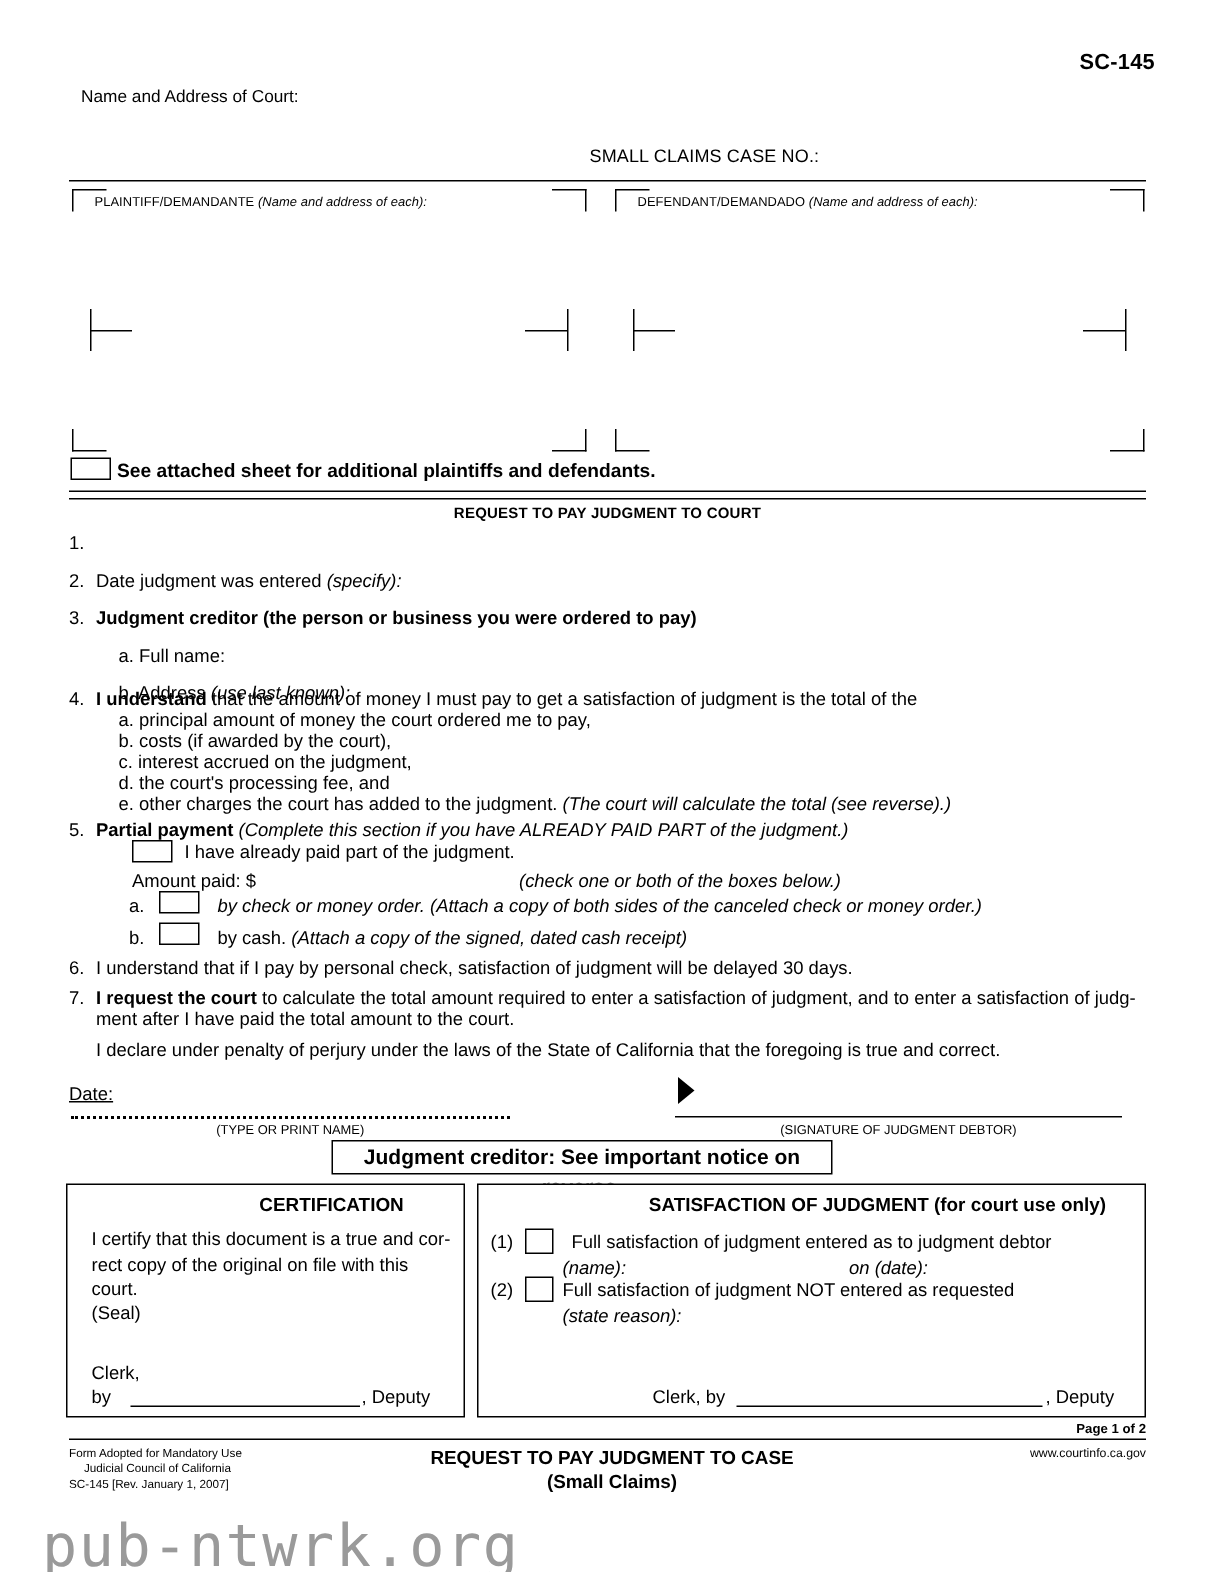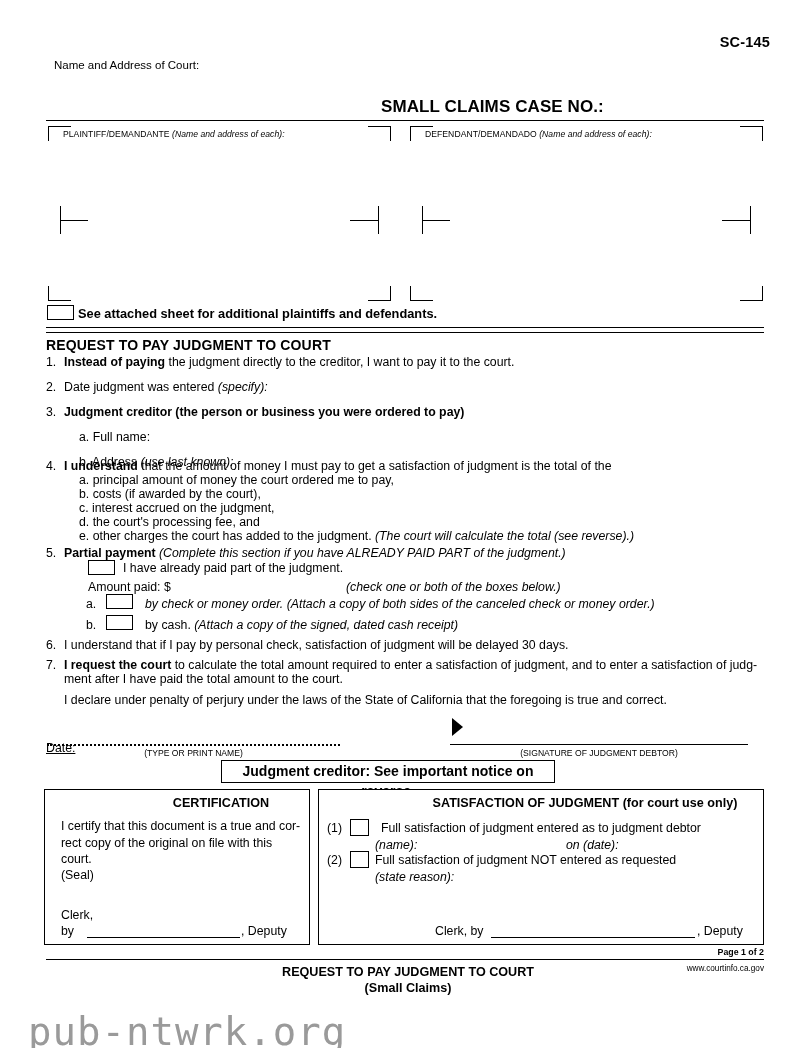--- a/index.html
+++ b/index.html
@@ -27,24 +27,23 @@
     text-align: right;
     font-size: 14.5px;
     font-weight: bold;
     letter-spacing: 0.2px;
   }
   .court-label {
     left: 54px; top: 59px;
     font-size: 11.5px;
   }
   .case-no {
-    left: 381px; top: 97px;
-    font-size: 17px;
+    left: 393px; top: 97px;
+    font-size: 12px;
     letter-spacing: 0.1px;
-    font-weight: bold;
   }
 
   
   .rule-top {
     left: 46px; top: 120px; width: 718px; height: 0;
     border-top: 1.6px solid #000;
   }
 
   
   .bracket {
@@ -79,22 +78,22 @@
     font-weight: bold;
   }
 
   
   .rule-dbl-a { left: 46px; top: 327px; width: 718px; height: 0; border-top: 1.8px solid #000; }
   .rule-dbl-b { left: 46px; top: 332px; width: 718px; height: 0; border-top: 1.1px solid #000; }
 
   
   .main-title {
     left: 46px; top: 337px; width: 718px;
-    text-align: left;
-    font-size: 14px;
+    text-align: center;
+    font-size: 10px;
     font-weight: bold;
     letter-spacing: 0.15px;
   }
 
   
   .item { font-size: 12.3px; line-height: 1.0; }
   .num { position: absolute; width: 18px; text-align: left; }
   .bodytxt { position: absolute; }
   b { font-weight: bold; }
   i  { font-style: italic; }
@@ -198,23 +197,20 @@
   </div>
 
   <div class="abs chk" style="left:47px; top:305px; width:27px; height:15px;"></div>
   <div class="abs attach-text">See attached sheet for additional plaintiffs and defendants.</div>
 
   <div class="abs rule-dbl-a"></div>
   <div class="abs rule-dbl-b"></div>
   <div class="abs main-title">REQUEST TO PAY JUDGMENT TO COURT</div>
 
   <div class="abs item num" style="left:46px; top:356px;">1.</div>
-  <div class="abs item bodytxt" style="left:64px; top:356px;">
-    <b>Instead of paying</b><span> the judgment directly to the creditor, I want to pay it to the court.</span>
-  </div>
 
   <div class="abs item num" style="left:46px; top:381px;">2.</div>
   <div class="abs item bodytxt" style="left:64px; top:381px;">
     <span>Date judgment was entered </span><i>(specify):</i>
   </div>
 
   <div class="abs item num" style="left:46px; top:406px;">3.</div>
   <div class="abs item bodytxt" style="left:64px; top:406px;">
     <b>Judgment creditor (the person or business you were ordered to pay)</b>
   </div>
@@ -258,21 +254,21 @@
 
   <div class="abs item num" style="left:46px; top:639px;">6.</div>
   <div class="abs item bodytxt" style="left:64px; top:639px;">I understand that if I pay by personal check, satisfaction of judgment will be delayed 30 days.</div>
 
   <div class="abs item num" style="left:46px; top:659px;">7.</div>
   <div class="abs item bodytxt" style="left:64px; top:659px;">
     <b>I request the court</b><span> to calculate the total amount required to enter a satisfaction of judgment, and to enter a satisfaction of judg-</span>
   </div>
   <div class="abs item bodytxt" style="left:64px; top:673px;">ment after I have paid the total amount to the court.</div>
   <div class="abs item bodytxt" style="left:64px; top:694px;">I declare under penalty of perjury under the laws of the State of California that the foregoing is true and correct.</div>
-  <div class="abs item bodytxt" style="left:46px; top:742px;text-decoration:underline;">Date:</div>
+  <div class="abs item bodytxt" style="left:46px; top:723px;text-decoration:underline;">Date:</div>
 
   <div class="abs dotline" style="left:47px; top:744px; width:293px;"></div>
   <div class="abs tinylabel" style="left:47px; top:748px; width:293px;">(TYPE OR PRINT NAME)</div>
 
   <div class="abs caret" style="left:452px; top:718px;"></div>
   <div class="abs sigline" style="left:450px; top:744px; width:298px;"></div>
   <div class="abs tinylabel" style="left:450px; top:748px; width:298px;">(SIGNATURE OF JUDGMENT DEBTOR)</div>
 
   <div class="abs notice">Judgment creditor: See important notice on reverse.</div>
 
@@ -306,24 +302,29 @@
     <i>(state reason):</i>
   </div>
 
   <div class="abs panel-txt" style="left:435px; top:924px;">Clerk, by</div>
   <div class="abs ul-line" style="left:491px; top:937px; width:204px;"></div>
   <div class="abs panel-txt" style="left:697px; top:924px;">, Deputy</div>
 
   <div class="abs page-of">Page 1 of 2</div>
   <div class="abs foot-rule-a"></div>
 
+  <div class="abs foot-left">
+    <span class="c">Form Adopted for Mandatory Use</span>
+    <span class="c" style="padding-left:10px;">Judicial Council of California</span>
+    <span class="c">SC-145 [Rev. January 1, 2007]</span>
+  </div>
 
   <div class="abs foot-center">
     <span class="c">REQUEST TO PAY</span>
-    <span class="c">JUDGMENT TO COURT</span>
+    <span class="c">JUDGMENT TO CASE</span>
     <span class="c">(Small Claims)</span>
   </div>
 
   <div class="abs foot-right">www.courtinfo.ca.gov</div>
 
   <div class="abs watermark">pub-ntwrk.org</div>
 
 </div>
 
 </body></html>

